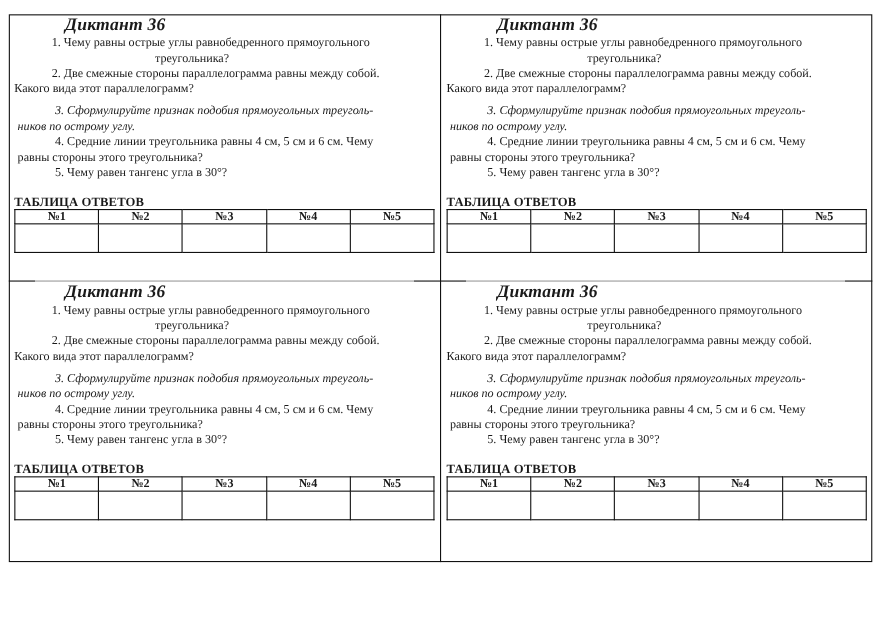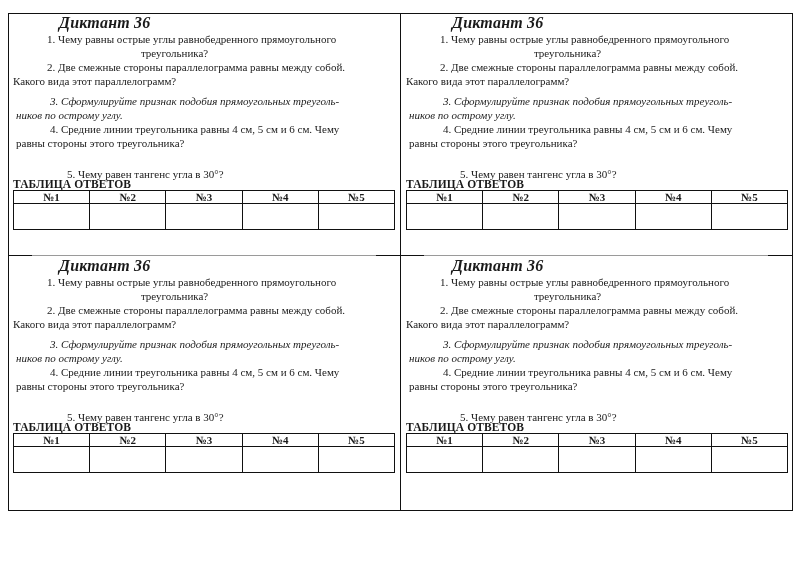--- a/index.html
+++ b/index.html
@@ -64,21 +64,21 @@
       position: absolute;
       font-size: 11px;
       line-height: 13.5px;
       white-space: nowrap;
     }
     .q .indent { display: inline-block; width: 34px; }
     .q1 { left: 0; top: 20px; text-align: center; }
     .q2 { left: 0; top: 48px; }
     .q3 { left: 3px; top: 82px; font-style: italic; }
     .q4 { left: 3px; top: 110px; }
-    .q5 { left: 20px; top: 138px; margin-top: 17px; }
+    .q5 { left: 3px; top: 138px; }
 
     .tab-title {
       position: absolute;
       left: 0;
       top: 165px;
       font-weight: bold;
       font-size: 11.5px;
       letter-spacing: 0.1px;
       text-align: center;
     }

